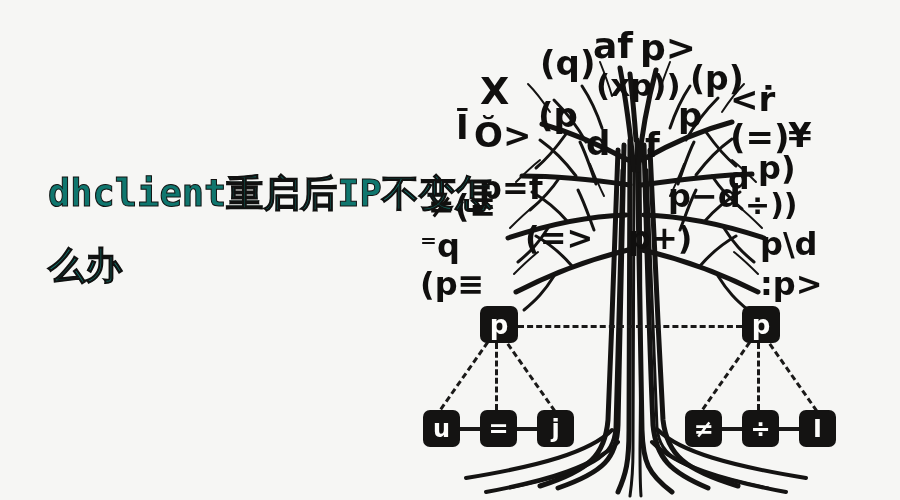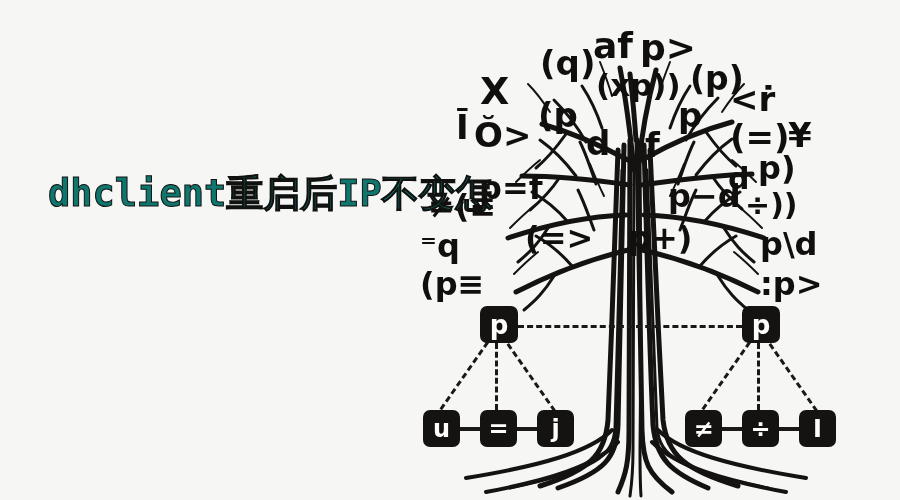--- a/index.html
+++ b/index.html
@@ -195,20 +195,21 @@
         <div class="glyph" style="left: 238px; top: 222px; font-size: 32px;">p+)</div>
         <div class="glyph" style="left: 30px; top: 230px; font-size: 32px;">⁼q</div>
         <div class="glyph" style="left: 370px; top: 228px; font-size: 32px;">p\d</div>
         <div class="glyph" style="left: 30px; top: 268px; font-size: 32px;">(p≡</div>
         <div class="glyph" style="left: 370px; top: 268px; font-size: 32px;">:p&gt;</div>
       </div>
   </div>
 
   <div id="title-block">
     <div class="title-line">dhclient重启后IP不变怎</div>
+    <div class="title-line">么办</div>
   </div>
 
   <div id="graph-layer">
 
     <div class="conn h" style="left:518px;top:325px;width:224px;"></div>
 
     <div class="conn diag" style="left:489px;top:343px;width:82px;transform:rotate(125deg);"></div>
     <div class="conn diag" style="left:498px;top:343px;width:67px;transform:rotate(90deg);"></div>
     <div class="conn diag" style="left:509px;top:343px;width:82px;transform:rotate(55deg);"></div>
 

